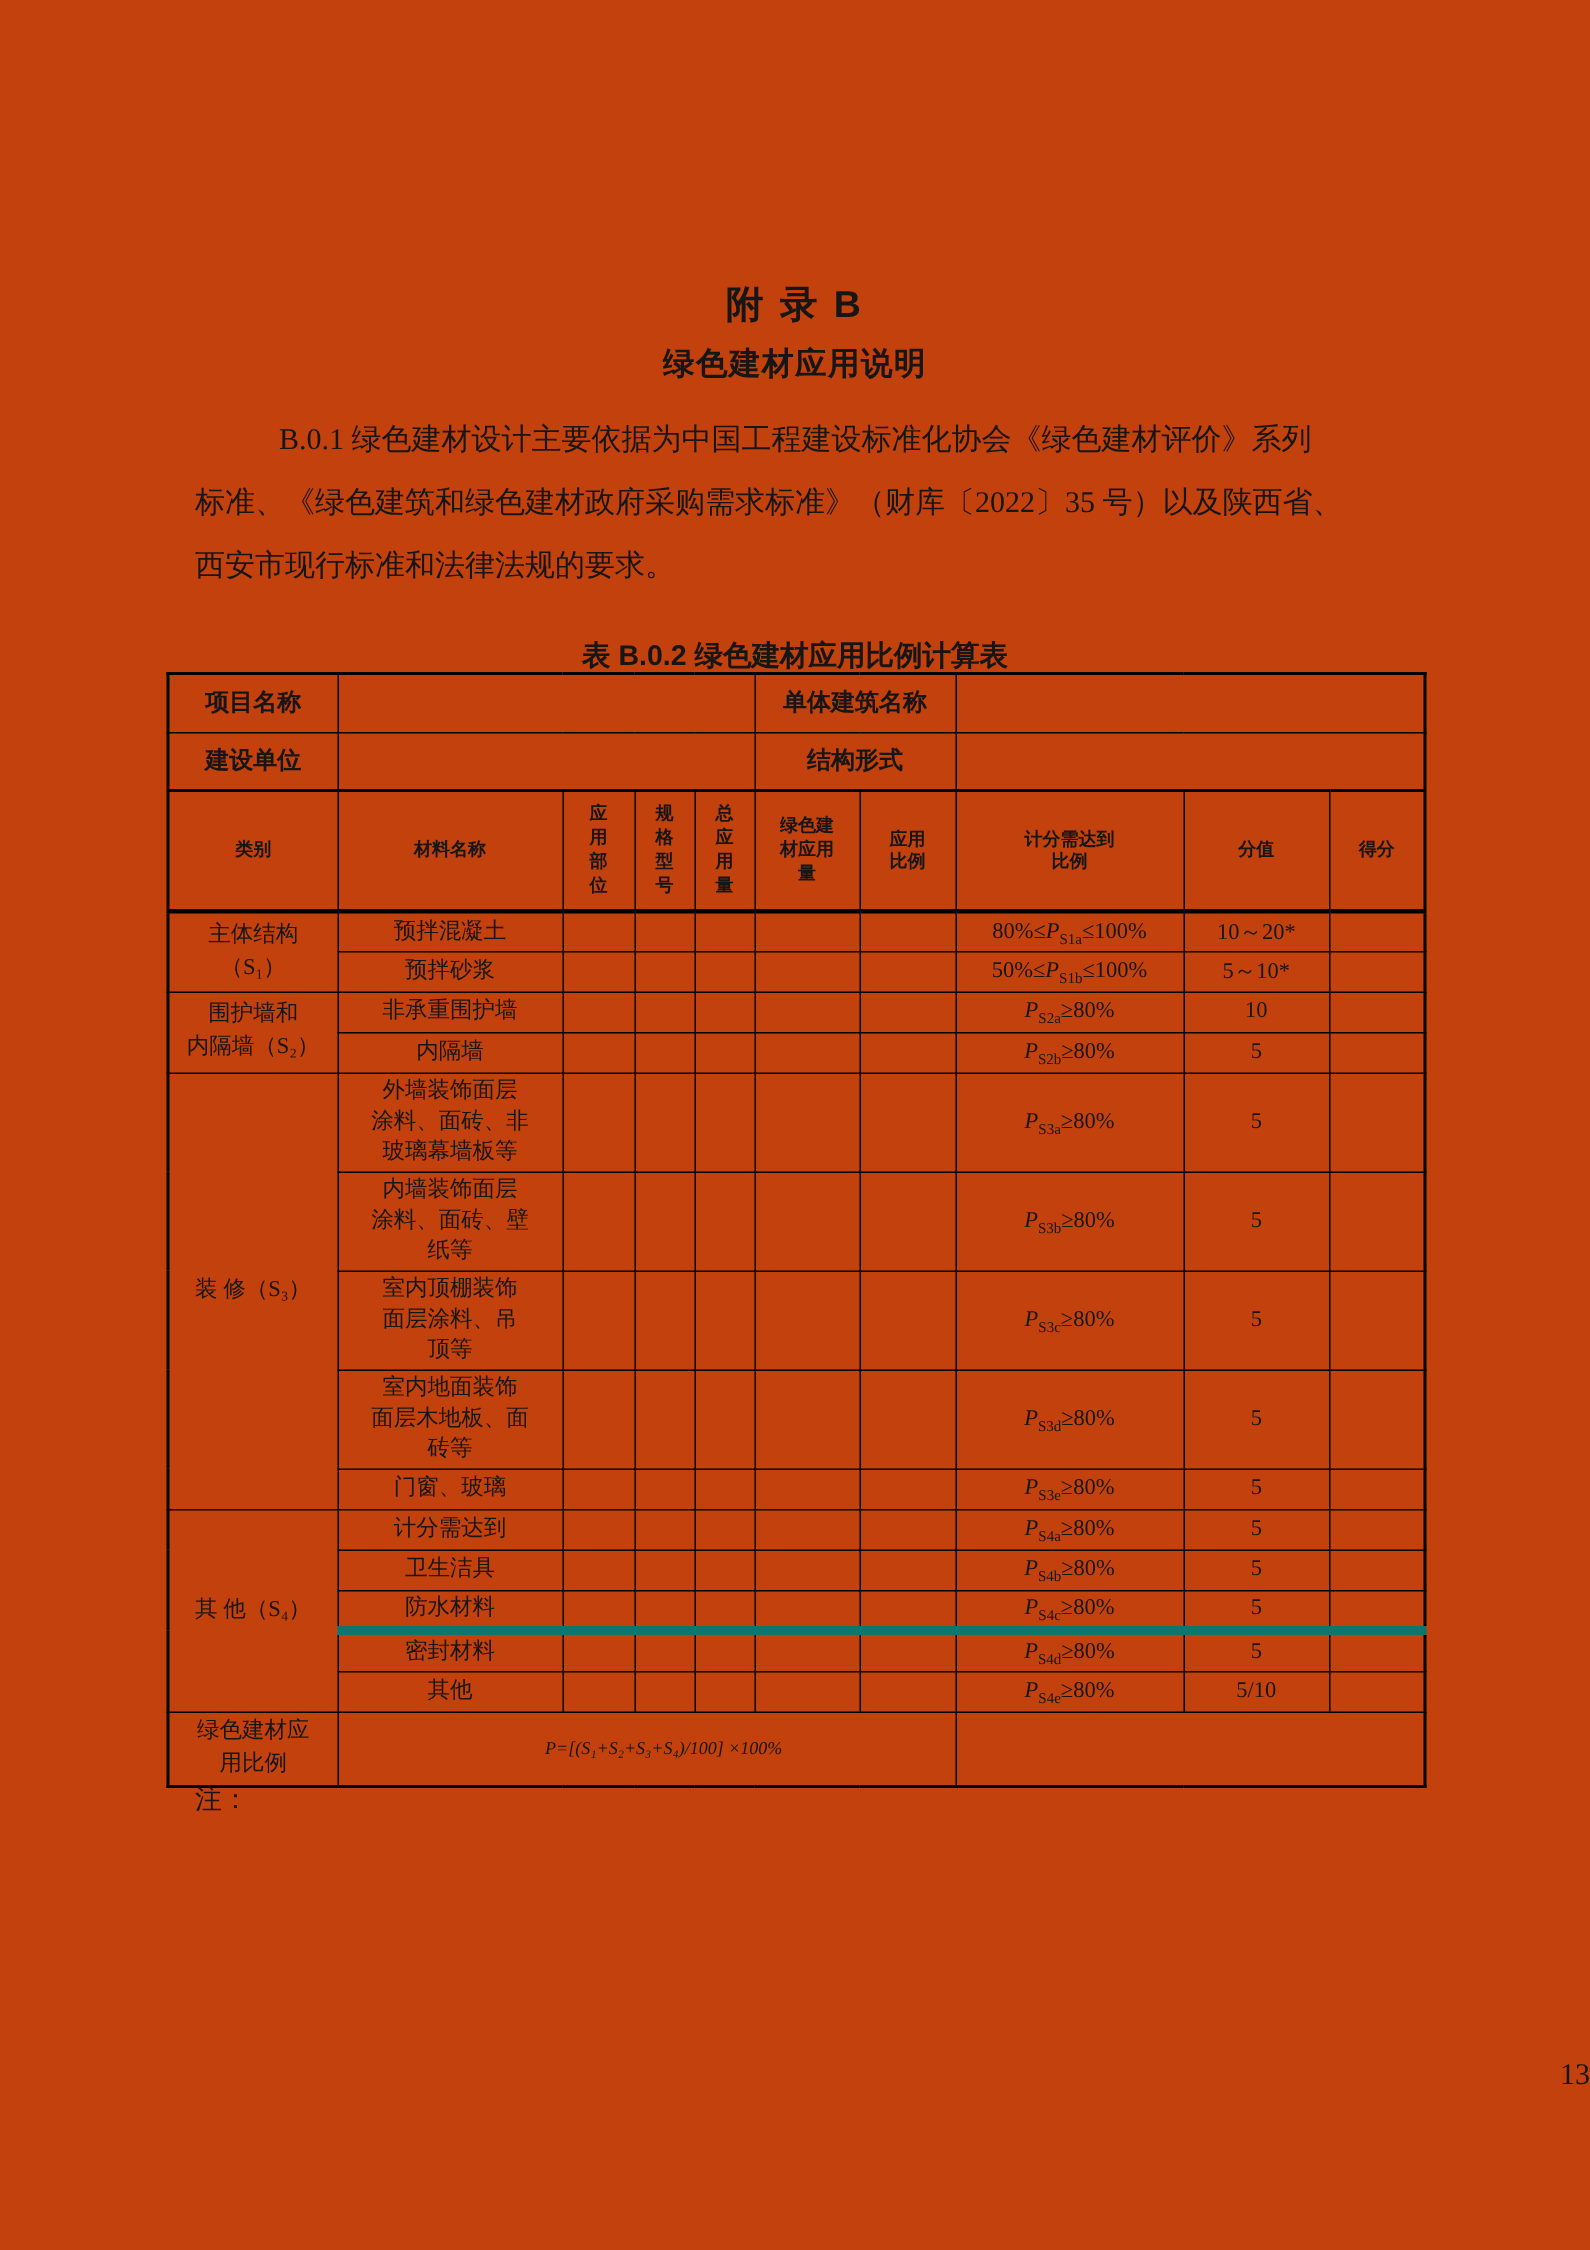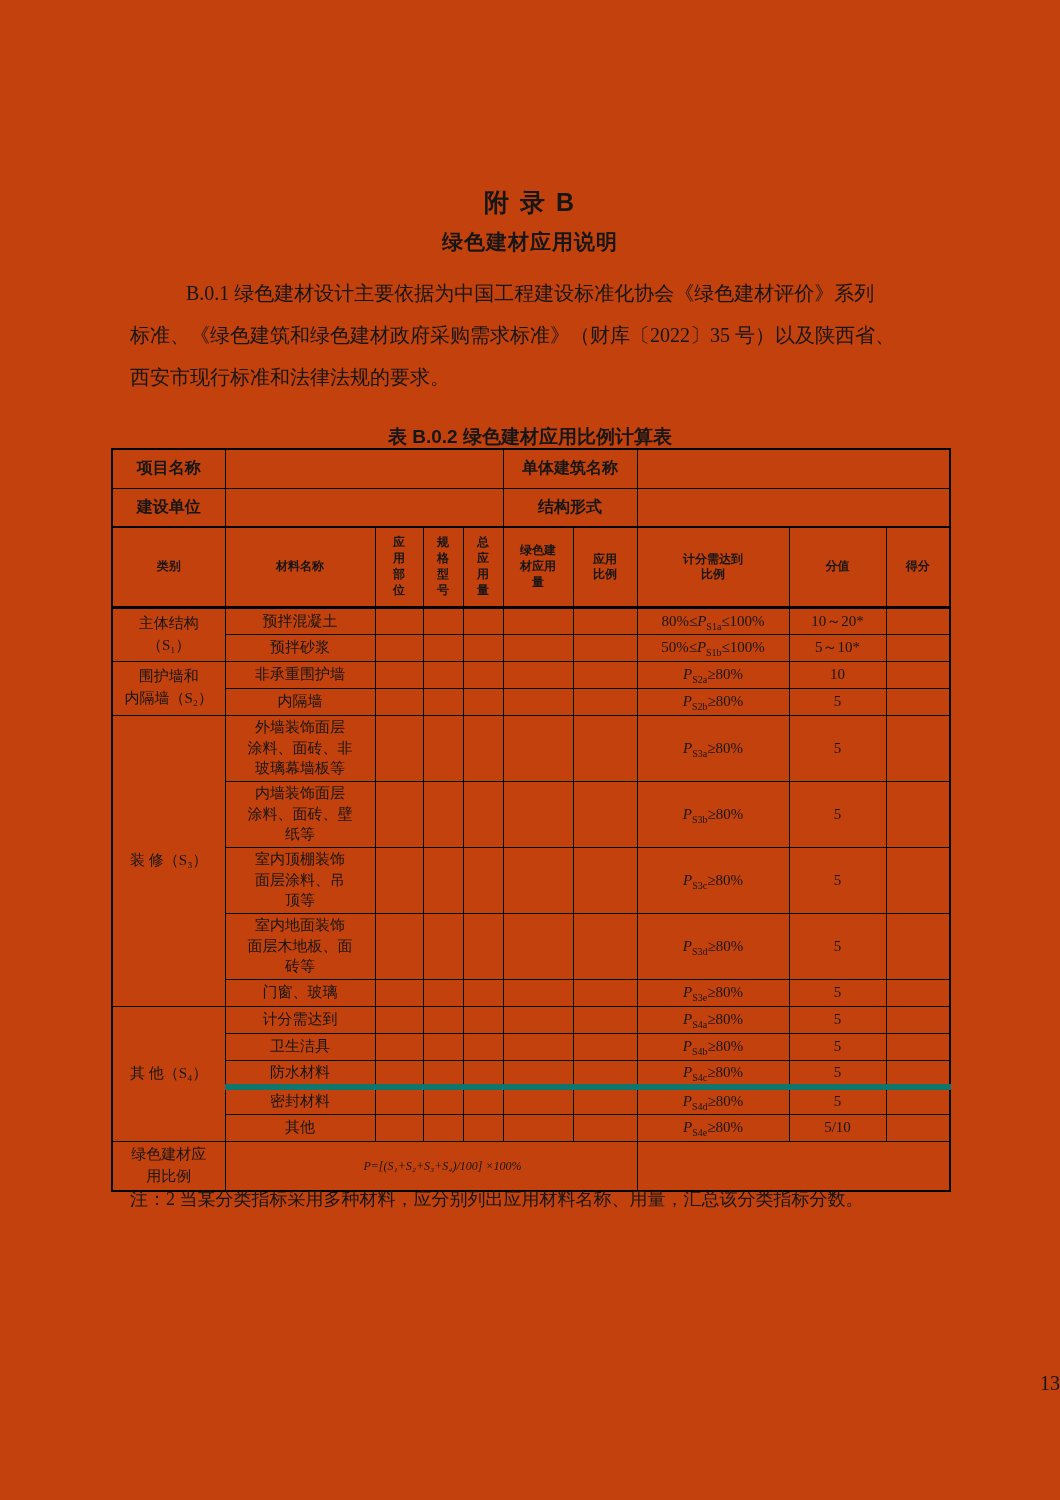--- a/index.html
+++ b/index.html
@@ -306,19 +306,18 @@
 用比例</td>
         <td colspan="6" class="formula"><span class="fml">P=[(S₁+S₂+S₃+S₄)/100] ×100%</span></td>
         <td colspan="3"></td>
       </tr>
     </tbody>
   </table>
 
   <div class="abs notes">
     <span class="note-prefix">注：</span>
     <div class="note-items">
-      <div>2 当某分类指标采用多种材料，应分别列出应用材料名称、用量，汇总该分类指标分数。</div>
     </div>
   </div>
 
   <div class="abs page-number">13</div>
 
 </div>
 
 </body></html>

